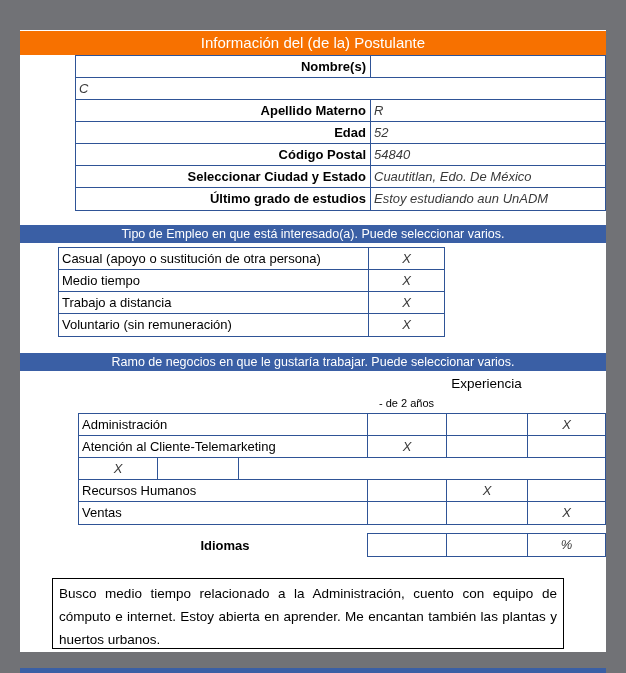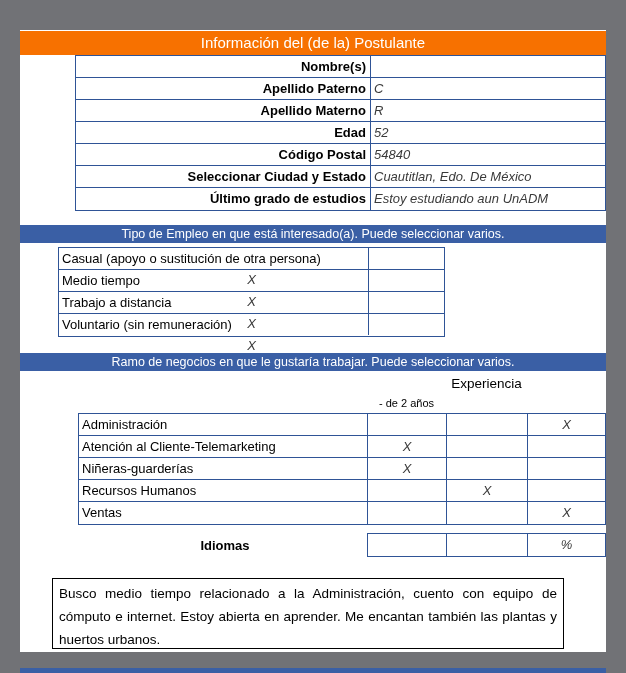--- a/index.html
+++ b/index.html
@@ -26,21 +26,21 @@
     font-size:13px;line-height:21px;padding-right:4px;color:var(--ink);}
   .p-value{flex:1;font-style:italic;font-size:13px;line-height:21px;padding-left:3px;color:var(--val);}
   .red-value{color:var(--red);}
 
   .blue-bar{position:absolute;left:0;width:586px;height:18px;background:var(--hblue);
     color:#ffffff;font-size:12.5px;text-align:center;line-height:18px;}
   .bar1{top:195px;}
   .bar2{top:323px;}
 
   .e-table{position:absolute;left:38px;top:217px;width:387px;border:1px solid var(--bblue);background:#fff;}
-  .e-row{display:flex;height:22px;border-bottom:1px solid var(--bblue);flex-direction:column;}
+  .e-row{display:flex;height:22px;border-bottom:1px solid var(--bblue);}
   .e-row:last-child{border-bottom:none;}
   .e-label{width:310px;border-right:1px solid var(--bblue);font-size:13px;line-height:21px;
     padding-left:3px;color:var(--ink);}
   .e-x{flex:1;text-align:center;font-style:italic;font-size:13px;line-height:21px;color:var(--val);}
 
   .exp-title{position:absolute;left:347px;top:344px;width:239px;height:20px;text-align:center;
     font-size:13.5px;line-height:20px;color:var(--ink);}
   .exp-cols{position:absolute;left:347px;top:364px;width:239px;height:19px;display:flex;flex-direction:column;}
   .exp-col{font-size:11px;line-height:18px;text-align:center;color:var(--ink);}
   .exp-c1{width:79px;} .exp-c2{width:81px;} .exp-c3{width:79px;}
@@ -73,21 +73,20 @@
 <div class="frame">
   <div class="content">
 
     <div class="orange-bar">Información del (de la) Postulante</div>
 
     <div class="p-table">
       <div class="p-row">
         <div class="p-label">Nombre(s)</div>
       </div>
       <div class="p-row">
-        <div class="p-label">Apellido Paterno</div>
         <div class="p-value">C</div>
       </div>
       <div class="p-row">
         <div class="p-label">Apellido Materno</div>
         <div class="p-value">R</div>
       </div>
       <div class="p-row">
         <div class="p-label">Edad</div>
         <div class="p-value">52</div>
       </div>
@@ -142,21 +141,20 @@
         <div class="r-cell r-c2"></div>
         <div class="r-cell r-c3">X</div>
       </div>
       <div class="r-row">
         <div class="r-label">Atención al Cliente-Telemarketing</div>
         <div class="r-cell r-c1">X</div>
         <div class="r-cell r-c2"></div>
         <div class="r-cell r-c3"></div>
       </div>
       <div class="r-row">
-        <div class="r-label">Niñeras-guarderías</div>
         <div class="r-cell r-c1">X</div>
         <div class="r-cell r-c2"></div>
         <div class="r-cell r-c3"></div>
       </div>
       <div class="r-row">
         <div class="r-label">Recursos Humanos</div>
         <div class="r-cell r-c1"></div>
         <div class="r-cell r-c2">X</div>
         <div class="r-cell r-c3"></div>
       </div>

